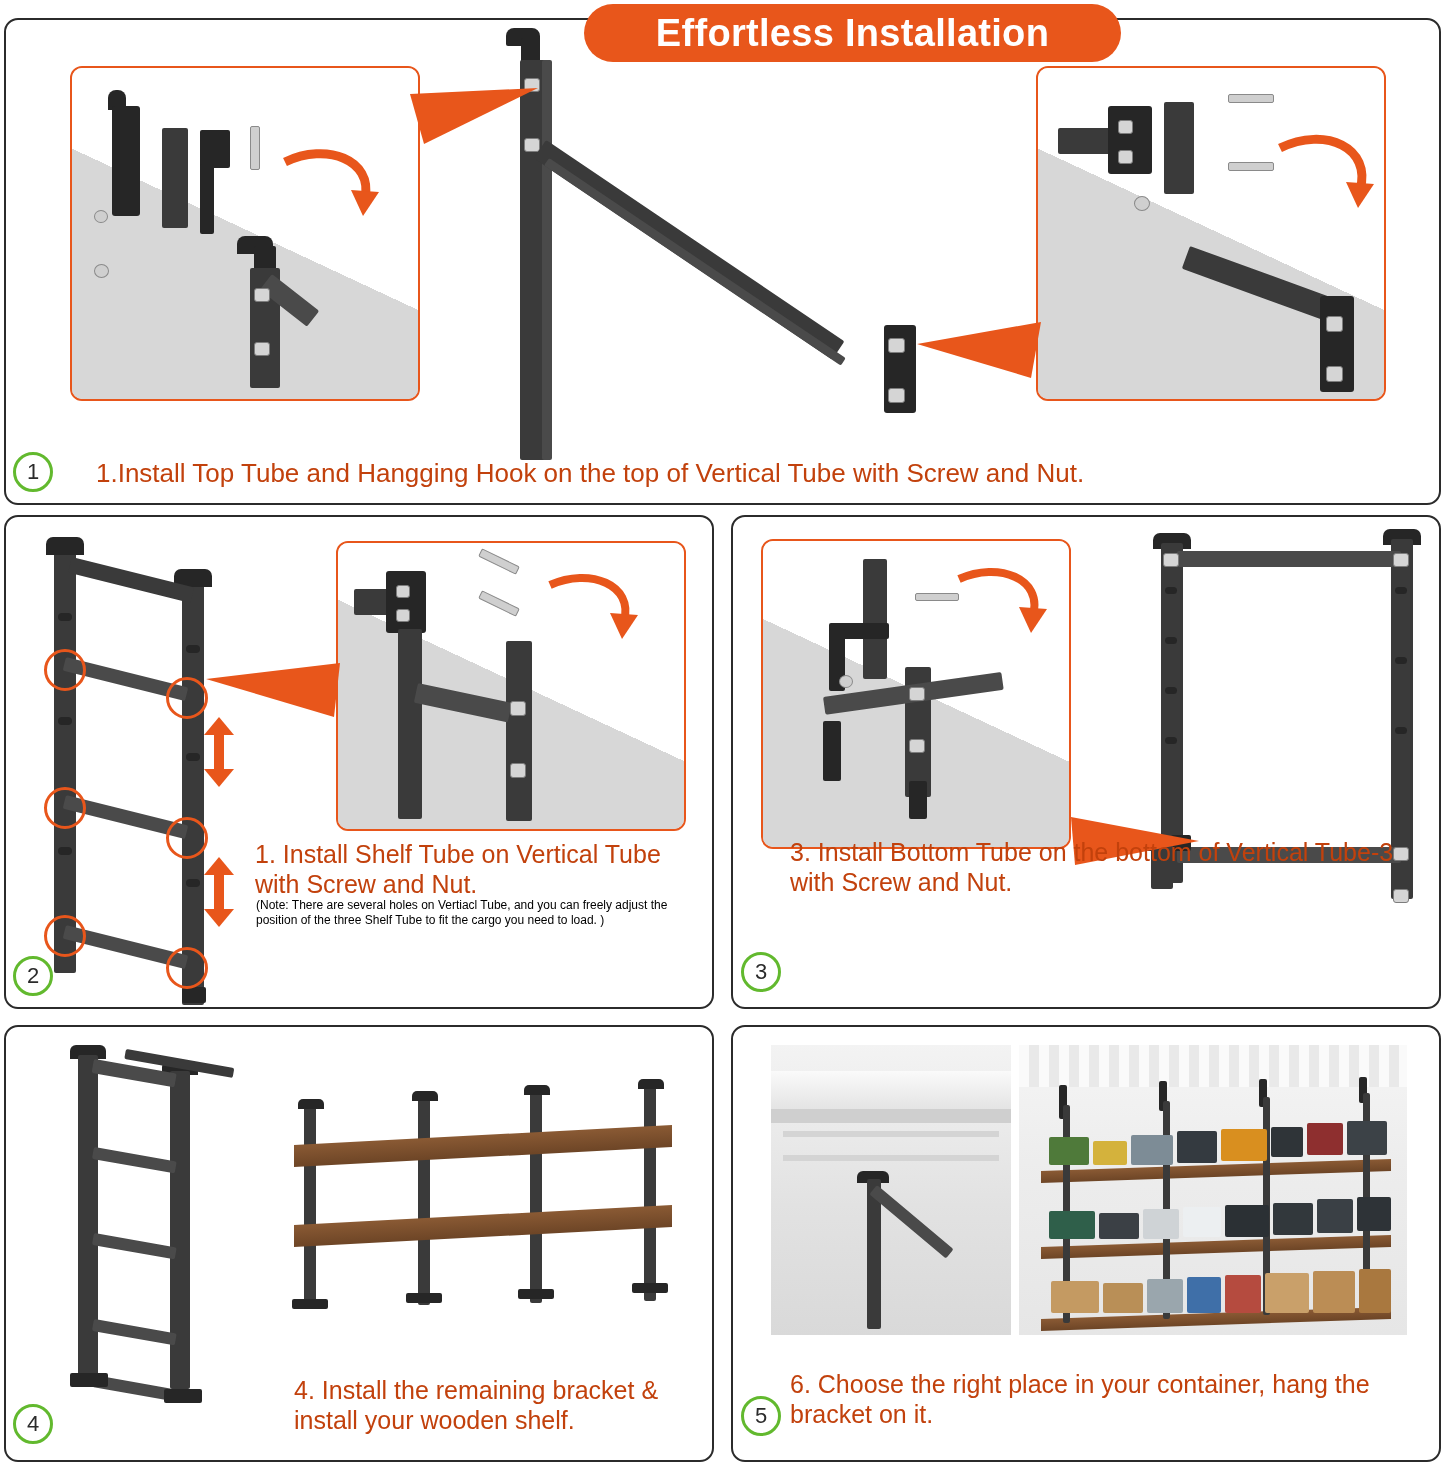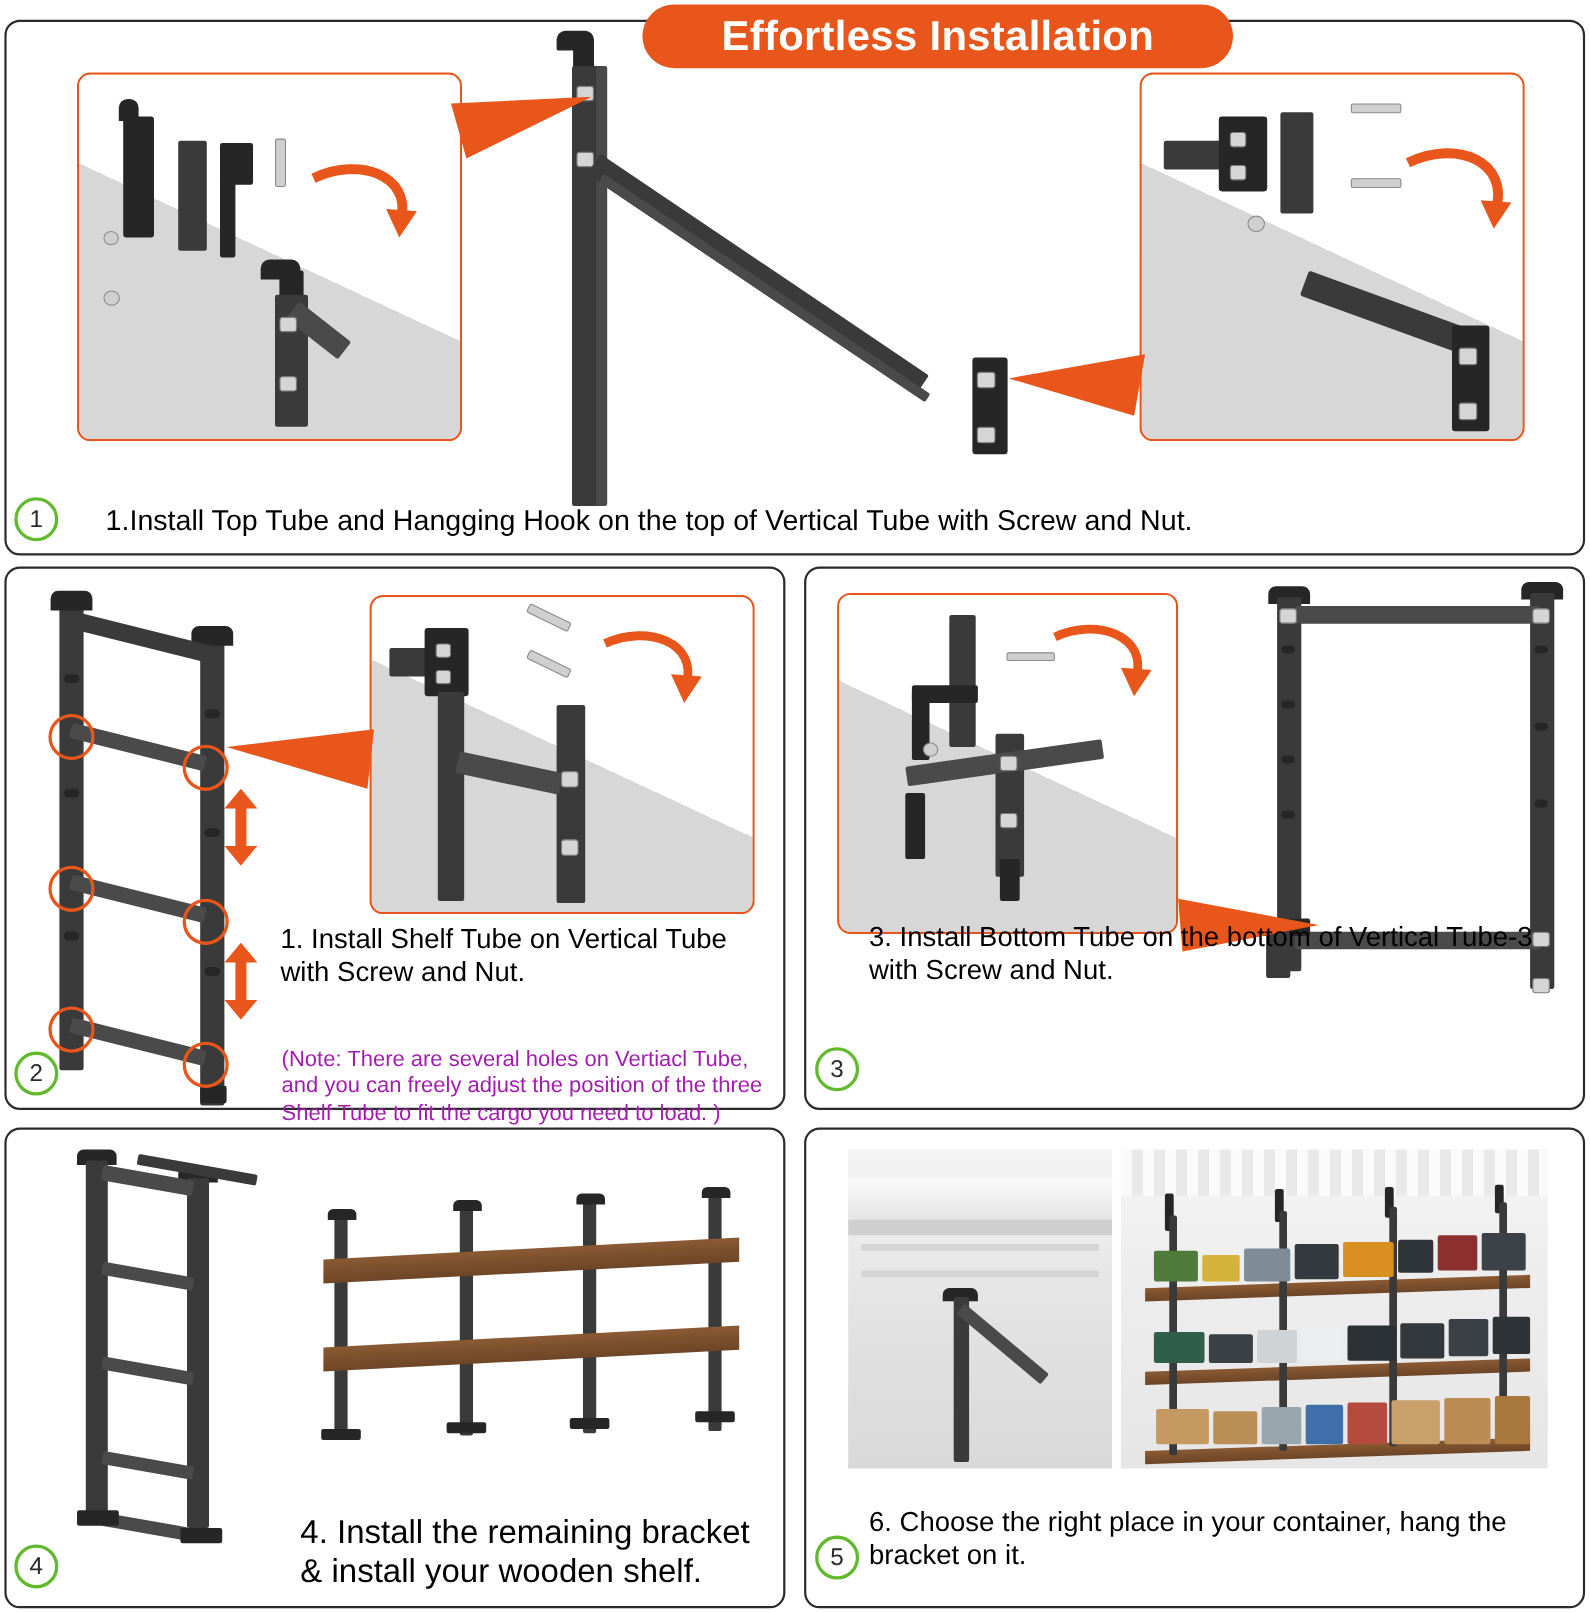--- a/index.html
+++ b/index.html
@@ -70,37 +70,37 @@
   }
   #badge1 { left: 13px;  top: 452px; }
   #badge2 { left: 13px;  top: 956px; }
   #badge3 { left: 741px; top: 952px; }
   #badge4 { left: 13px;  top: 1404px; }
   #badge5 { left: 741px; top: 1396px; }
 
   
   .caption {
     position: absolute;
-    color: #000000;
+    color: #c2410c;
     font-size: 25px;
     line-height: 1.18;
     z-index: 20;
   }
   #cap1 { left: 96px;  top: 458px; width: 1270px; font-size: 26px; }
   #cap2 { left: 255px; top: 840px; width: 420px; font-size: 25px; }
   #cap2note {
     position: absolute;
-    left: 256px; top: 951px; width: 440px;
-    color: #a21caf;
-    font-size: 20px;
+    left: 256px; top: 898px; width: 440px;
+    color: #000000;
+    font-size: 12px;
     line-height: 1.22;
     z-index: 20;
   }
   #cap3 { left: 790px; top: 838px; width: 620px; font-size: 25px; }
-  #cap4 { left: 273px; top: 1376px; width: 420px; font-size: 30px; }
+  #cap4 { left: 294px; top: 1376px; width: 420px; font-size: 25px; }
   #cap5 { left: 790px; top: 1370px; width: 620px; font-size: 25px; }
 
   
   .art { position: absolute; }
   .bar { position: absolute; background: #3a3a3a; border-radius: 2px; }
   .bar.dark { background: #262626; }
   .bar.mid { background: #4a4a4a; }
 
   .inset {
     position: absolute;

